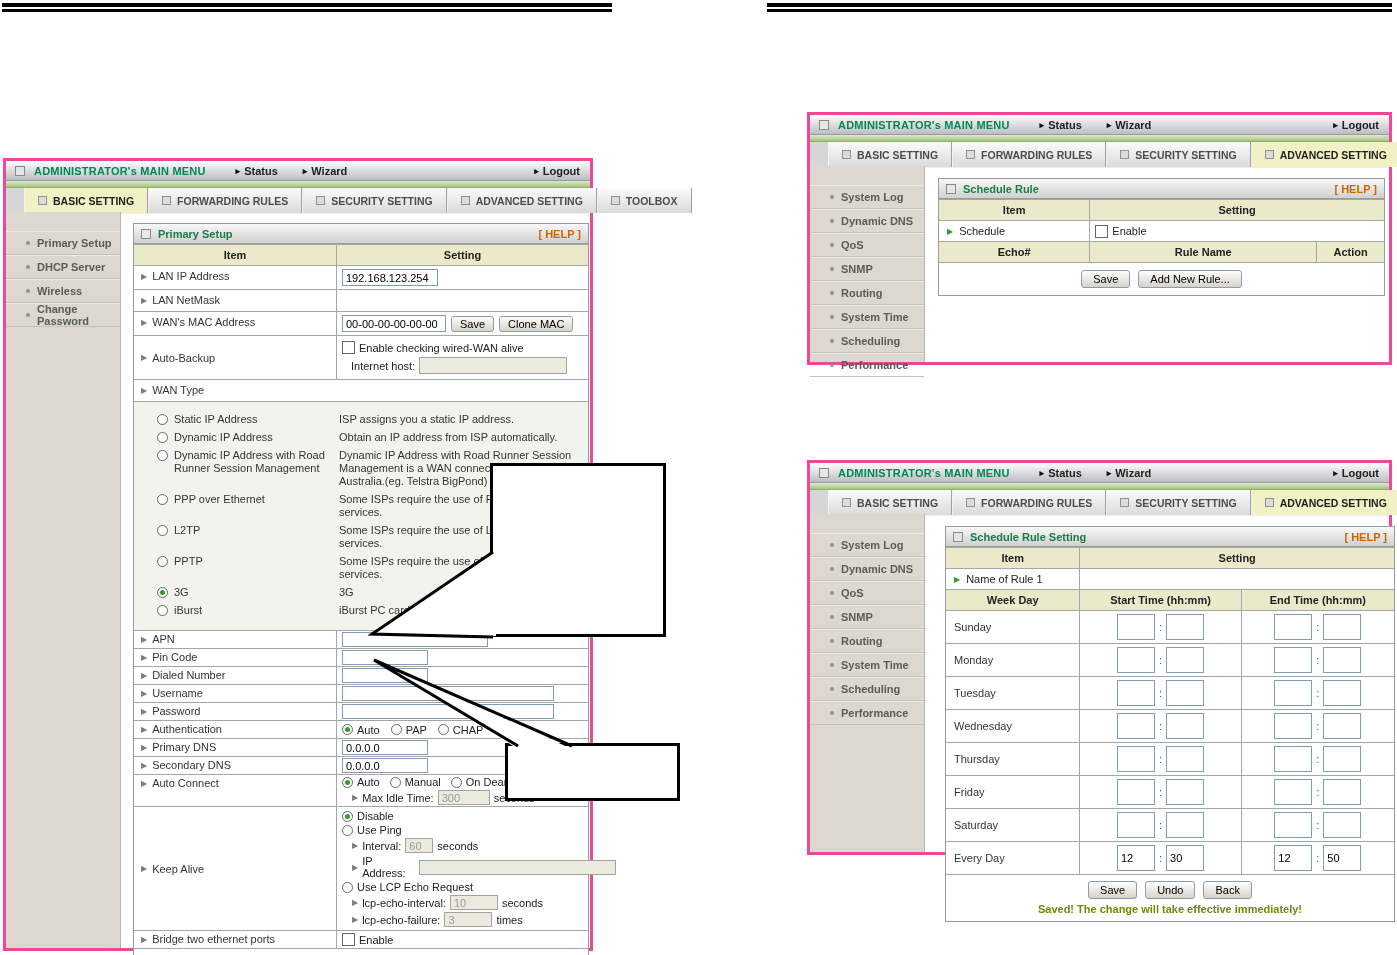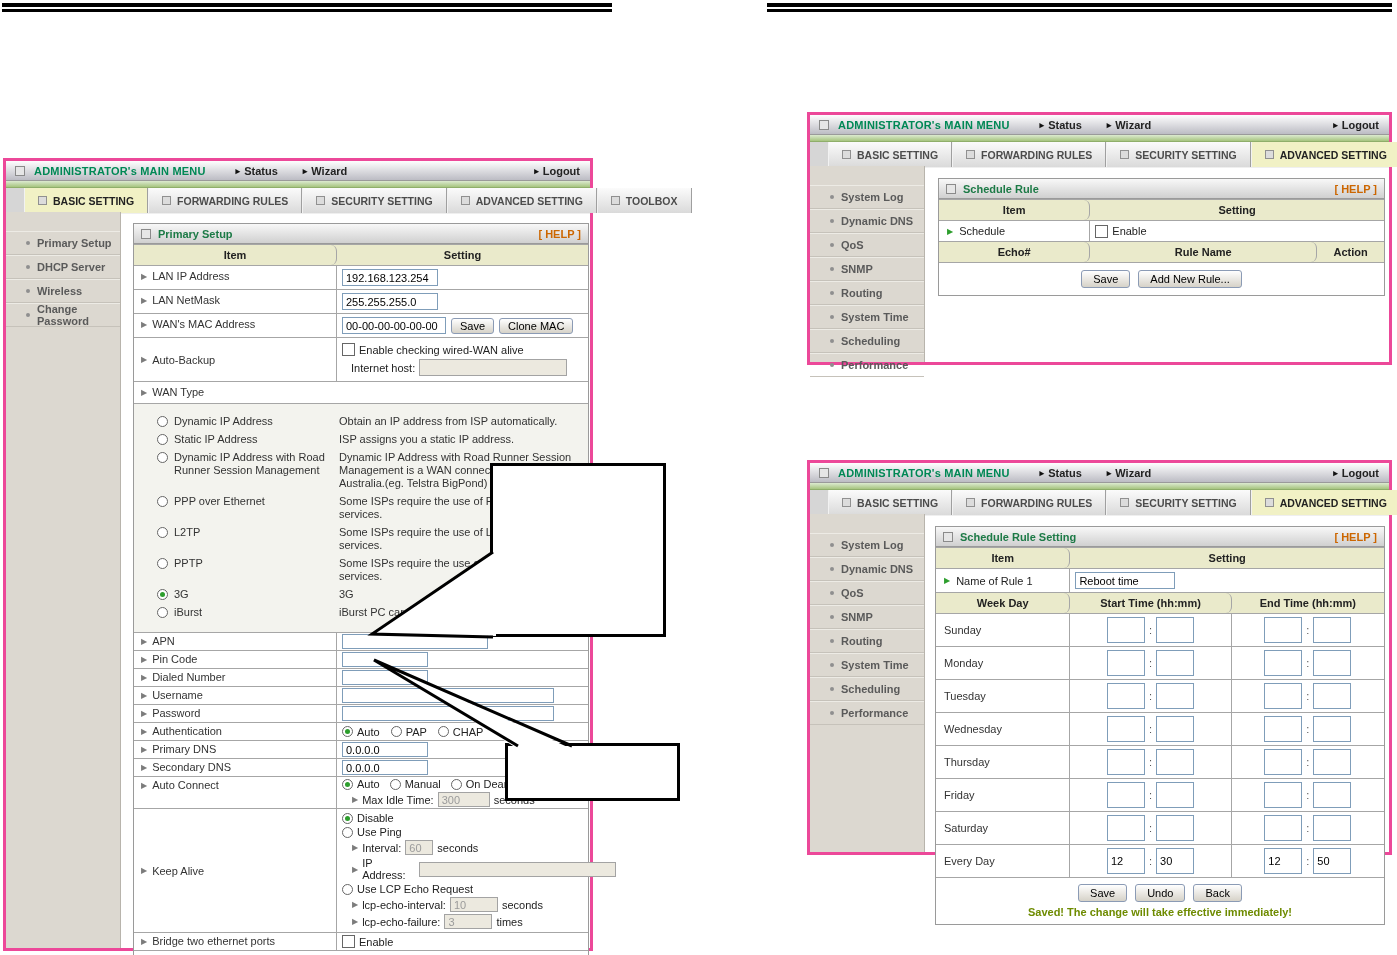--- a/index.html
+++ b/index.html
@@ -31,21 +31,21 @@
   .bullet{width:4px;height:4px;border-radius:50%;background:#8f8f8f;flex:0 0 auto;}
   
   .panel{position:absolute;background:#fff;font-size:11px;}
   .panel-title{height:19px;border:1px solid #9a9a9a;background:linear-gradient(#f8f8f8,#d0d0d0);
     display:flex;align-items:center;padding:0 7px;}
   .panel-icon{width:8px;height:8px;border:1px solid #8a8a8a;background:#e6e6e6;margin-right:7px;}
   .panel-name{color:#1c7a46;font-weight:bold;}
   .help{margin-left:auto;color:#cc6600;font-weight:bold;cursor:default;}
   .grid{border:1px solid #9a9a9a;border-top:none;background:#fff;}
   .hdr{display:flex;background:#eaeacb;font-weight:bold;border-top:1px solid #a6a6a6;}
-  .hdr .hc{padding:4px 0;text-align:center;box-sizing:border-box;border-radius:6px;}
+  .hdr .hc{padding:4px 0;text-align:center;box-sizing:border-box;}
   .vline{border-right:1px solid #a6a6a6;}
   .row{display:flex;border-top:1px solid #a6a6a6;align-items:stretch;}
   .lab{width:203px;flex:0 0 203px;box-sizing:border-box;padding:4px 4px 4px 7px;color:#333;
     display:flex;align-items:flex-start;gap:5px;border-right:1px solid #a6a6a6;}
   .lab .arrow{color:#7c7c7c;font-size:8px;line-height:12px;padding-top:1px;}
   .set{flex:1;padding:3px 5px;display:flex;align-items:center;gap:5px;flex-wrap:wrap;box-sizing:border-box;}
   .set.col{flex-direction:column;align-items:flex-start;gap:3px;}
   .slim .lab{padding-top:2px;padding-bottom:2px;}
   .slim .set{padding-top:1px;padding-bottom:1px;}
   .inp{height:17px;border:1px solid #7f9db9;font-size:11px;padding:0 3px;box-sizing:border-box;
@@ -172,23 +172,20 @@
         <div class="set">
             <input class="inp" style="width: 96px;" value="192.168.123.254">
           </div>
       </div>
 
       <div class="row">
         <div class="lab">
             <span class="arrow">▶</span>
             <span>LAN NetMask</span>
           </div>
-        <div class="set">
-            <input class="inp" style="width: 96px;" value="255.255.255.0">
-          </div>
       </div>
 
       <div class="row">
         <div class="lab">
             <span class="arrow">▶</span>
             <span>WAN's MAC Address</span>
           </div>
         <div class="set">
           <input class="inp" style="width: 104px;" value="00-00-00-00-00-00">
           <button class="btn small">Save</button>
@@ -218,30 +215,30 @@
             <span class="arrow">▶</span>
             <span>WAN Type</span>
           </div>
         <div class="set"></div>
       </div>
 
       <div class="wan-block">
         <div class="wan-opt">
           <div class="opt-label">
               <span class="radio"></span>
+              <span>Static IP Address</span>
+            </div>
+          <div class="opt-desc">ISP assigns you a static IP address.</div>
+        </div>
+        <div class="wan-opt">
+          <div class="opt-label">
+              <span class="radio"></span>
               <span>Dynamic IP Address</span>
             </div>
           <div class="opt-desc">Obtain an IP address from ISP automatically.</div>
-        </div>
-        <div class="wan-opt">
-          <div class="opt-label">
-              <span class="radio"></span>
-              <span>Static IP Address</span>
-            </div>
-          <div class="opt-desc">ISP assigns you a static IP address.</div>
         </div>
         <div class="wan-opt">
           <div class="opt-label">
               <span class="radio"></span>
               <span>Dynamic IP Address with Road Runner Session Management</span>
             </div>
           <div class="opt-desc">Dynamic IP Address with Road Runner Session
 Management is a WAN connection us
 Australia.(eg. Telstra BigPond)</div>
         </div>
@@ -635,38 +632,35 @@
     <div class="side-item">
         <span class="bullet"></span>
         <span>Scheduling</span>
       </div>
     <div class="side-item">
         <span class="bullet"></span>
         <span>Performance</span>
       </div>
   </div>
 
-  <div class="panel" style="left:125px;top:63px;width:450px;">
+  <div class="panel" style="left:135px;top:63px;width:450px;">
     <div class="panel-title">
       <span class="panel-icon"></span>
       <span class="panel-name">Schedule Rule Setting</span>
       <span class="help">[ HELP ]</span>
     </div>
     <div class="grid">
       <div class="hdr">
         <div class="hc vline c30">Item</div>
         <div class="hc" style="flex:1;">Setting</div>
       </div>
       <div class="row">
         <div class="glabel vline c30">
             <span class="garrow">▶</span>
             <span>Name of Rule 1</span>
-          </div>
-        <div class="set">
-            <input class="inp" style="width: 100px;" value="Reboot time">
           </div>
       </div>
       <div class="hdr">
         <div class="hc vline c30">Week Day</div>
         <div class="hc vline c36">Start Time (hh:mm)</div>
         <div class="hc c34">End Time (hh:mm)</div>
       </div>
 
       <div class="row">
         <div class="daylab vline c30">Sunday</div>

